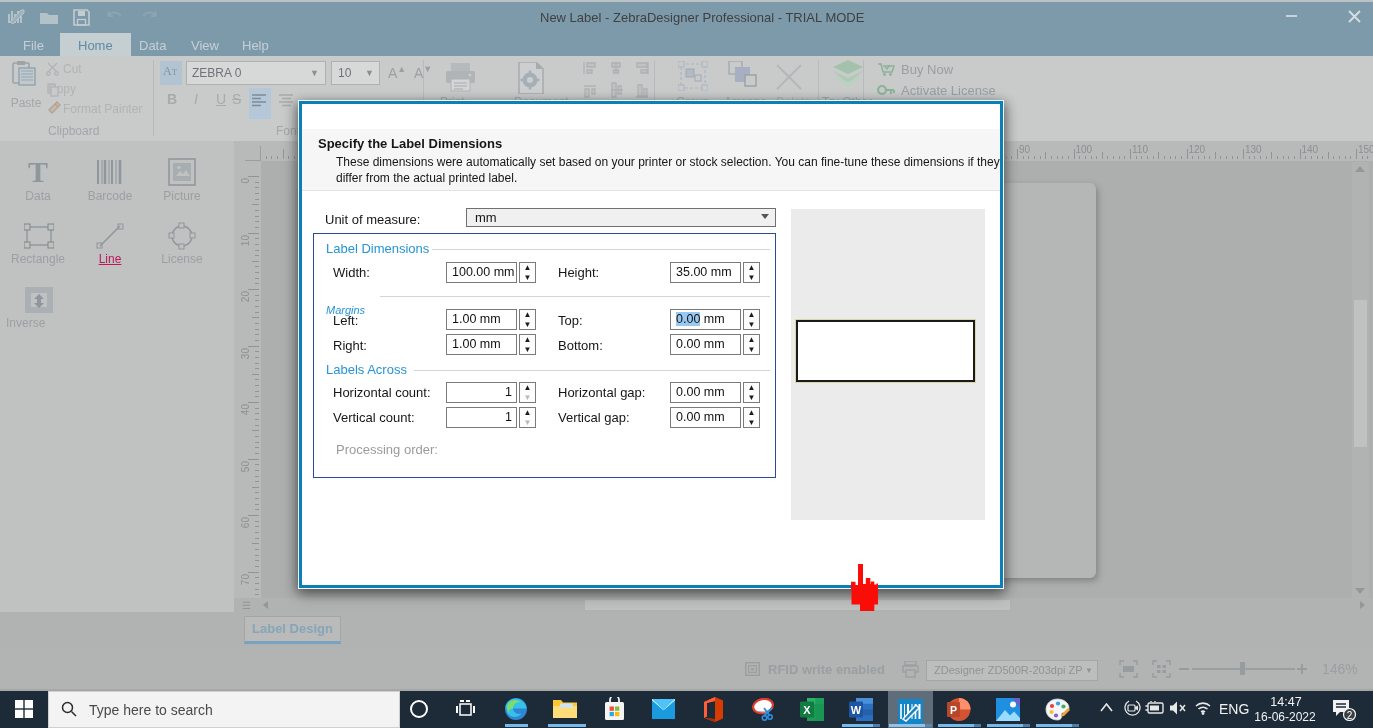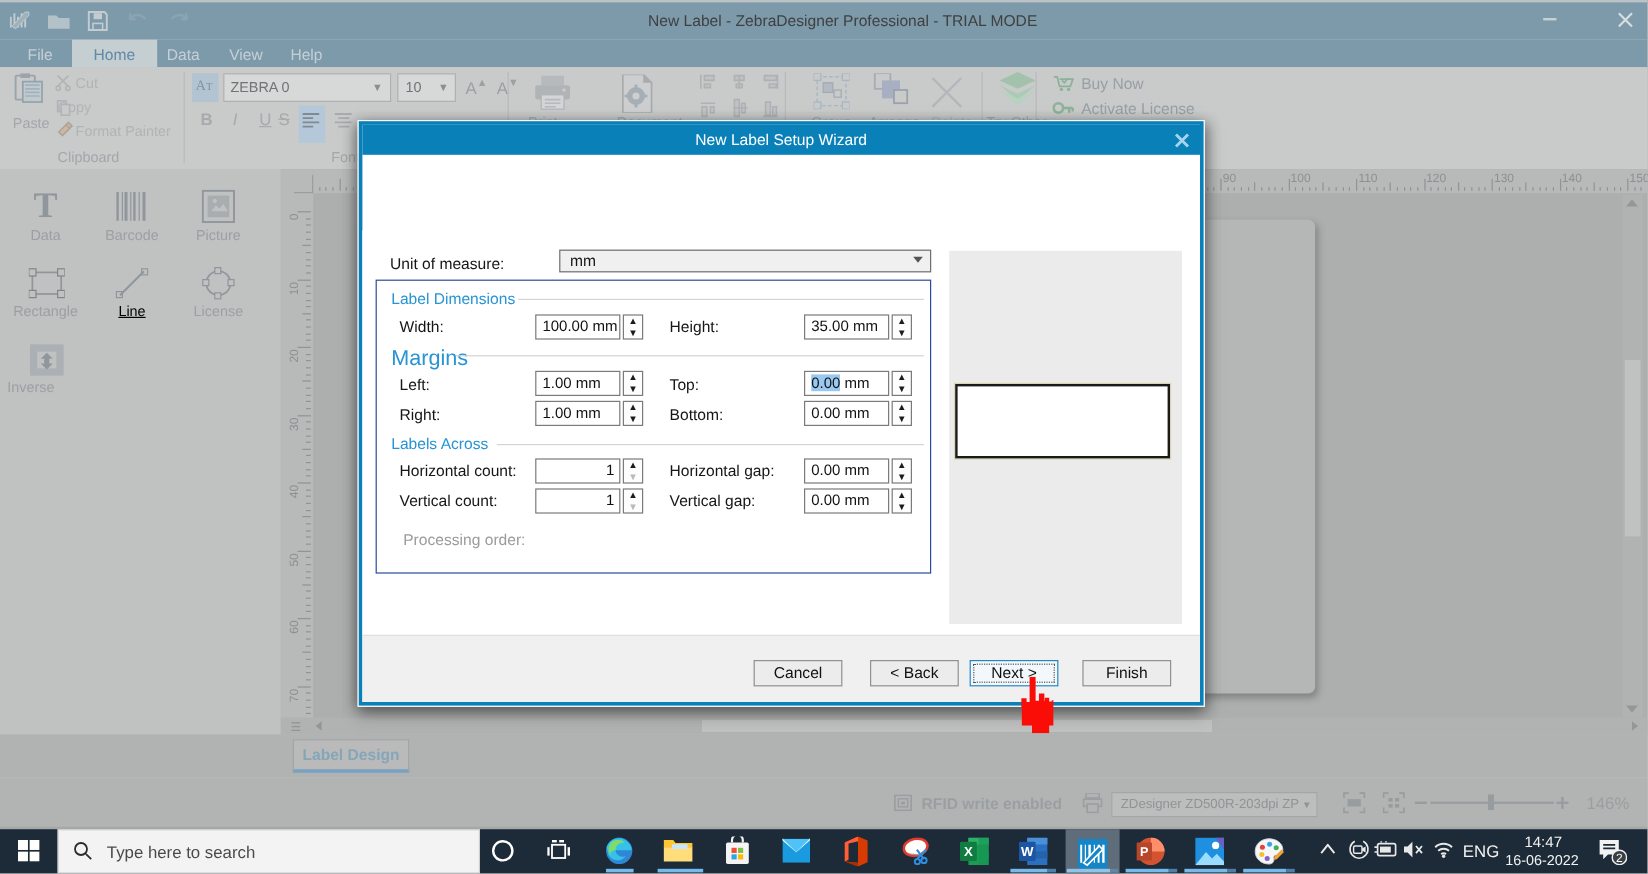--- a/index.html
+++ b/index.html
@@ -228,21 +228,21 @@
       <rect x="0" y="20" width="6" height="6"></rect>
       <rect x="24" y="20" width="6" height="6"></rect>
     </g>
   </svg>
 <div class="abs" style="left:6px;top:252px;width:64px;text-align:center;font-size:12px;color:#9ba0a3;">Rectangle</div>
 <svg class="abs" style="left:96px;top:222px;" width="28" height="28" viewBox="0 0 28 28">
     <path d="M4 24 L24 4" stroke="#8f979c" stroke-width="1.6"></path>
     <rect x="1" y="21" width="5" height="5" fill="none" stroke="#8f979c"></rect>
     <rect x="22" y="2" width="5" height="5" fill="none" stroke="#8f979c"></rect>
   </svg>
-<div class="abs" style="left:86px;top:252px;width:48px;text-align:center;font-size:12px;color:#000000;text-decoration:underline;">Line</div>
+<div class="abs" style="left:86px;top:252px;width:48px;text-align:center;font-size:12px;color:#be185d;text-decoration:underline;">Line</div>
 <svg class="abs" style="left:168px;top:222px;" width="28" height="28" viewBox="0 0 28 28">
     <circle cx="14" cy="14" r="10" fill="none" stroke="#8f979c" stroke-width="1.5"></circle>
     <g fill="#c0c1c1" stroke="#8f979c">
       <rect x="11" y="1" width="5" height="5"></rect>
       <rect x="11" y="22" width="5" height="5"></rect>
       <rect x="1" y="11" width="5" height="5"></rect>
       <rect x="22" y="11" width="5" height="5"></rect>
     </g>
   </svg>
 <div class="abs" style="left:158px;top:252px;width:48px;text-align:center;font-size:12px;color:#9ba0a3;">License</div>
@@ -793,27 +793,26 @@
   <g stroke="#1d2a37" stroke-width="1.4">
       <path d="M4 5 h10 M4 8 h10"></path>
     </g>
   <circle cx="17.5" cy="15.5" r="6" fill="#3a3f44" stroke="#f2f2f2" stroke-width="1.2"></circle>
   <text x="17.5" y="19.5" font-size="10" fill="#ffffff" text-anchor="middle" font-family="Liberation Sans">2</text>
 </svg>
 
 <div id="dialog" class="abs" style="left:298px;top:100px;width:706px;height:489px;background:#ffffff;border:1px solid #f5f5f5;box-shadow:0 6px 12px rgba(50,50,50,0.5), 4px 2px 9px rgba(70,70,70,0.32), -4px 2px 9px rgba(70,70,70,0.32);">
   <div class="abs" style="left:0;top:0;width:704px;height:487px;border:3px solid #0981b8;">
 
-    <div class="abs" style="left:0;top:0;width:698px;height:25px;background:#0981b8;">
-      <div class="abs" style="left:0;top:5px;width:100%;text-align:center;color:#ffffff;font-size:13px;">New Label Setup Wizard</div>
-      <svg class="abs" style="left:676px;top:6px;" width="14" height="14" viewBox="0 0 14 14">
-          <path d="M2 2 L12 12 M12 2 L2 12" stroke="#a7d4ec" stroke-width="2.4"></path>
-        </svg>
+
+    <div class="abs" style="left:0;top:25px;width:698px;height:62px;background:#f6f6f6;border-bottom:1px solid #e3e3e3;">
+      <div class="abs" style="left:16px;top:7px;font-size:13px;font-weight:bold;color:#161616;">Specify the Label Dimensions</div>
+      <div class="abs" style="left:34px;top:26px;width:666px;font-size:12px;color:#161616;white-space:nowrap;overflow:hidden;">These dimensions were automatically set based on your printer or stock selection. You can fine-tune these dimensions if they</div>
+      <div class="abs" style="left:34px;top:42px;font-size:12px;color:#161616;">differ from the actual printed label.</div>
     </div>
-
 
     <div class="abs" style="left:0;top:88px;width:698px;height:337px;background:#ffffff;" id="dlgbody">
 
       <div class="abs" style="left:23px;top:20px;font-size:13px;color:#161616;">Unit of measure:</div>
       <div class="abs" style="left:164px;top:16px;width:310px;height:19px;background:#f0f0f0;border:1px solid #707070;font-size:13px;color:#161616;line-height:17px;padding-left:8px;">mm<span style="position:absolute;right:6px;top:5px;width:0;height:0;border-left:4px solid transparent;border-right:4px solid transparent;border-top:5px solid #555;"></span></div>
 
       <div class="abs" style="left:11px;top:41px;width:463px;height:245px;border:1px solid #2b4a9b;"></div>
       <div class="abs" style="left:24px;top:49px;font-size:13px;color:#2794d4;">Label Dimensions</div>
       <div class="abs" style="left:130px;top:57px;width:338px;height:1px;background:#d4d4d4;"></div>
       <div class="abs" style="left:31px;top:73px;font-size:13px;color:#161616;">Width:</div>
@@ -821,21 +820,21 @@
       <div class="abs spin" style="left:217px;top:70px;">
           <span class="su">▲</span>
           <span class="sd">▼</span>
         </div>
       <div class="abs" style="left:256px;top:73px;font-size:13px;color:#161616;">Height:</div>
       <div class="abs fld" style="left:368px;top:70px;">35.00 mm</div>
       <div class="abs spin" style="left:441px;top:70px;">
           <span class="su">▲</span>
           <span class="sd">▼</span>
         </div>
-      <div class="abs" style="left:24px;top:96px;font-size:18px;color:#2794d4;">Margins</div>
+      <div class="abs" style="left:24px;top:112px;font-size:11px;color:#2794d4;font-style:italic;">Margins</div>
       <div class="abs" style="left:78px;top:104px;width:390px;height:1px;background:#d4d4d4;"></div>
       <div class="abs" style="left:31px;top:121px;font-size:13px;color:#161616;">Left:</div>
       <div class="abs fld" style="left:144px;top:117px;">1.00 mm</div>
       <div class="abs spin" style="left:217px;top:117px;">
           <span class="su">▲</span>
           <span class="sd">▼</span>
         </div>
       <div class="abs" style="left:256px;top:121px;font-size:13px;color:#161616;">Top:</div>
       <div class="abs fld" style="left:368px;top:117px;"><span style="background:#99c9f0;">0.00</span> mm</div>
       <div class="abs spin" style="left:441px;top:117px;">
@@ -879,26 +878,20 @@
       <div class="abs spin" style="left:441px;top:215px;">
           <span class="su">▲</span>
           <span class="sd">▼</span>
         </div>
       <div class="abs" style="left:34px;top:250px;font-size:13px;color:#9b9b9b;">Processing order:</div>
 
       <div class="abs" style="left:489px;top:17px;width:194px;height:311px;background:#ebebeb;"></div>
       <div class="abs" style="left:494px;top:128px;width:179px;height:62px;background:#ffffff;border:2px solid #1a1a1a;box-shadow:0 0 0 1px #d9d5ad;"></div>
     </div>
 
-    <div class="abs" style="left:0;top:425px;width:698px;height:56px;background:#f0f0f0;border-top:1px solid #dfdfdf;">
-      <div class="abs btn" style="left:326px;top:20px;">Cancel</div>
-      <div class="abs btn" style="left:423px;top:20px;">&lt; Back</div>
-      <div class="abs btnf" style="left:506px;top:20px;">Next &gt;</div>
-      <div class="abs btn" style="left:600px;top:20px;">Finish</div>
-    </div>
   </div>
 </div>
 
 <svg class="abs" style="left:851px;top:564px;" width="27" height="47" viewBox="0 0 27 47">
   <polygon points="7,0 12,0 12,20 14.8,20 14.8,14 19.3,14 19.3,20 19.7,20 19.7,17.5 23.3,17.5 23.3,20.5 25.5,20.5 25.5,19.5 27,19.5 27,40.5 23.3,40.5 23.3,47 9,47 9,40.5 0.5,40.5 0.5,25.8 0,25.8 0,17.8 4.5,17.8 4.5,21 7,21" fill="#fb0d07"></polygon>
 </svg>
 
 <style>
 .btn { width:74px; height:22px; background:#ececec; border:1px solid #8f9194; font-size:13px; color:#111; text-align:center; line-height:20px; }
 .btnf { width:74px; height:22px; background:#f2f8fc; border:1px solid #2586c4; outline:1px dotted #555; outline-offset:-4px; font-size:13px; color:#111; text-align:center; line-height:20px; }

